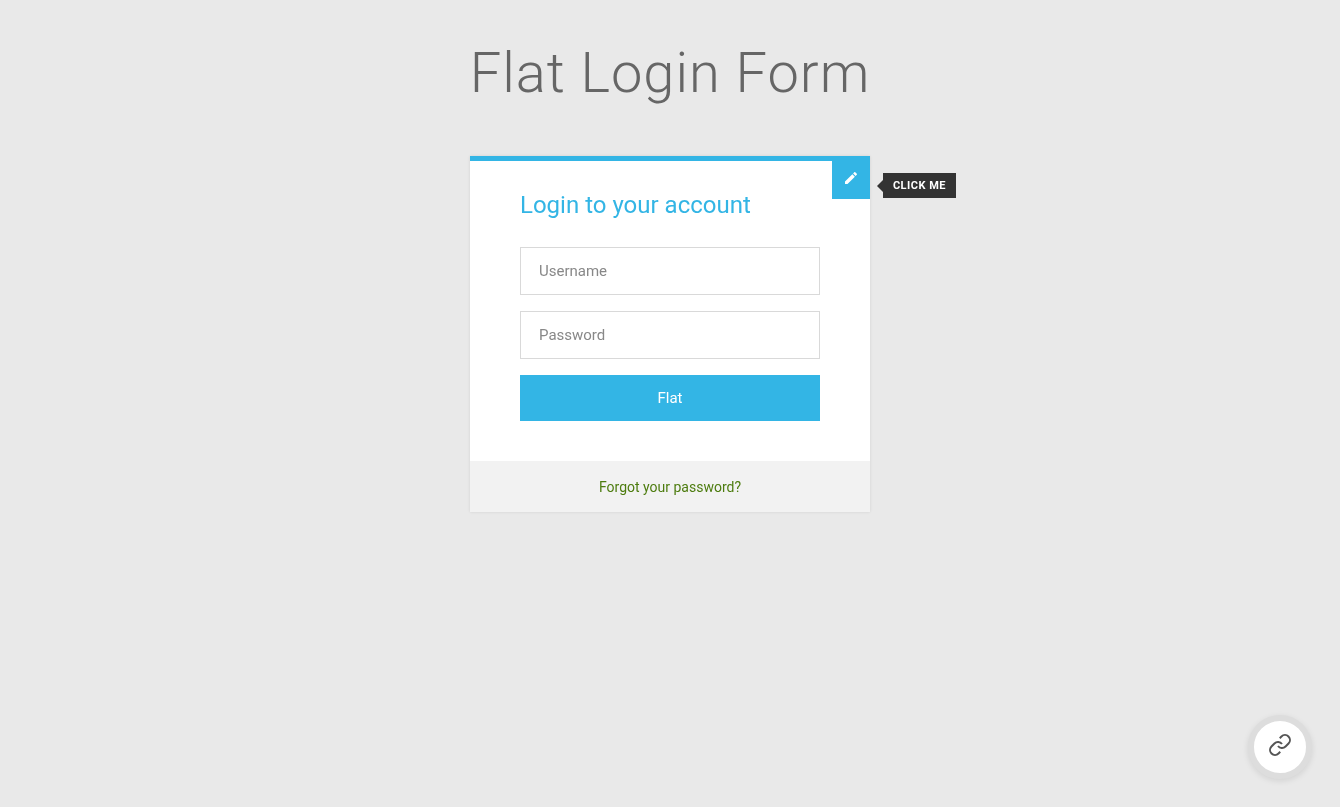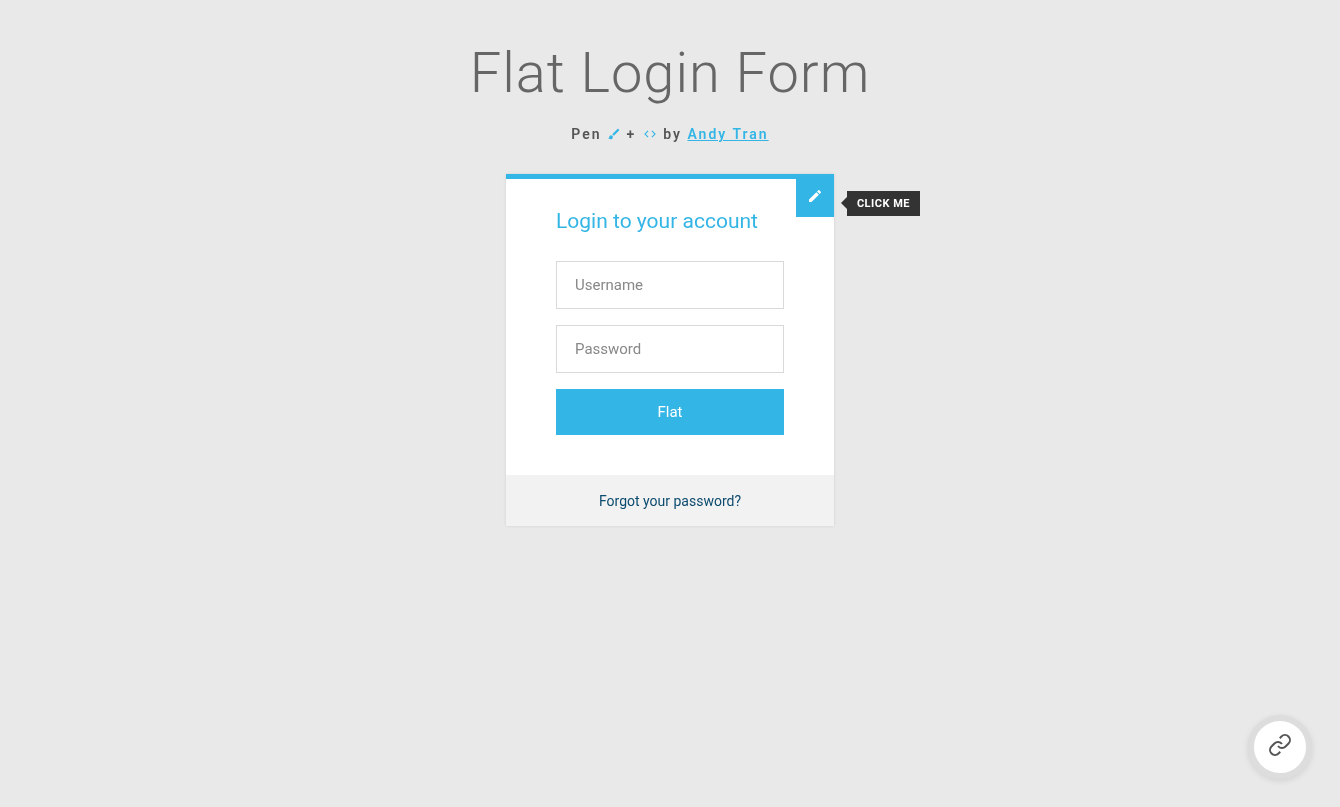--- a/index.html
+++ b/index.html
@@ -46,21 +46,21 @@
       vertical-align: middle;
     }
     
     .pen-subtitle .author {
       color: #33b5e5;
     }
     
     .form-module {
       position: relative;
       background: #ffffff;
-      width: 328px;
+      width: 400px;
       margin: 0 auto;
       border-top: 5px solid #33b5e5;
       box-shadow: 0 0 3px rgba(0,0,0,0.1);
     }
     
     .toggle {
       position: absolute;
       top: 0;
       right: 0;
       width: 38px;
@@ -101,21 +101,21 @@
       border-width: 6px 6px 6px 0;
       border-color: transparent #333333 transparent transparent;
     }
     
     .form {
       padding: 30px 50px 40px 50px;
     }
     
     .form h2 {
       color: #33b5e5;
-      font-size: 21px;
+      font-size: 24px;
       font-weight: 400;
       margin-bottom: 28px;
     }
     
     .form input[type="text"],
     .form input[type="password"] {
       width: 100%;
       padding: 14px 18px;
       border: 1px solid #d9d9d9;
       font-size: 15px;
@@ -141,21 +141,21 @@
       font-family: inherit;
     }
     
     .cta {
       background: #f2f2f2;
       text-align: center;
       padding: 16px;
     }
     
     .cta a {
-      color: #0c4a6e;
+      color: #4d7c0f;
       font-size: 14px;
       text-decoration: none;
     }
     
     .fab-button {
       position: absolute;
       bottom: 28px;
       right: 28px;
       width: 64px;
       height: 64px;
@@ -175,36 +175,20 @@
       stroke: #555;
       fill: none;
       stroke-width: 2;
     }
   </style>
 </head>
 <body>
 
 <div class="pen-title">
   <h1>Flat Login Form</h1>
-  <div class="pen-subtitle">
-    <span>Pen </span>
-    <span class="brush-icon">
-      <svg width="14" height="14" viewBox="0 0 24 24" fill="currentColor">
-          <path d="M7 14c-1.66 0-3 1.34-3 3 0 1.31-1.16 2-2 2 .92 1.22 2.49 2 4 2 2.21 0 4-1.79 4-4 0-1.66-1.34-3-3-3zm13.71-9.37l-1.34-1.34a.996.996 0 0 0-1.41 0L9 12.25 11.75 15l8.96-8.96a.996.996 0 0 0 0-1.41z"></path>
-        </svg>
-    </span>
-    <span> + </span>
-    <span class="code-icon">
-      <svg width="16" height="14" viewBox="0 0 24 24" fill="currentColor">
-          <path d="M9.4 16.6L4.8 12l4.6-4.6L8 6l-6 6 6 6 1.4-1.4zm5.2 0l4.6-4.6-4.6-4.6L16 6l6 6-6 6-1.4-1.4z"></path>
-        </svg>
-    </span>
-    <span> by </span>
-    <a href="#" class="author">Andy Tran</a>
-  </div>
 </div>
 
 <div class="form-module">
   <div class="toggle">
     <span>
       <svg viewBox="0 0 24 24">
           <path d="M3 17.25V21h3.75L17.81 9.94l-3.75-3.75L3 17.25zM20.71 7.04c.39-.39.39-1.02 0-1.41l-2.34-2.34c-.39-.39-1.02-.39-1.41 0l-1.83 1.83 3.75 3.75 1.83-1.83z"></path>
         </svg>
     </span>
     <div class="tooltip">CLICK ME</div>

